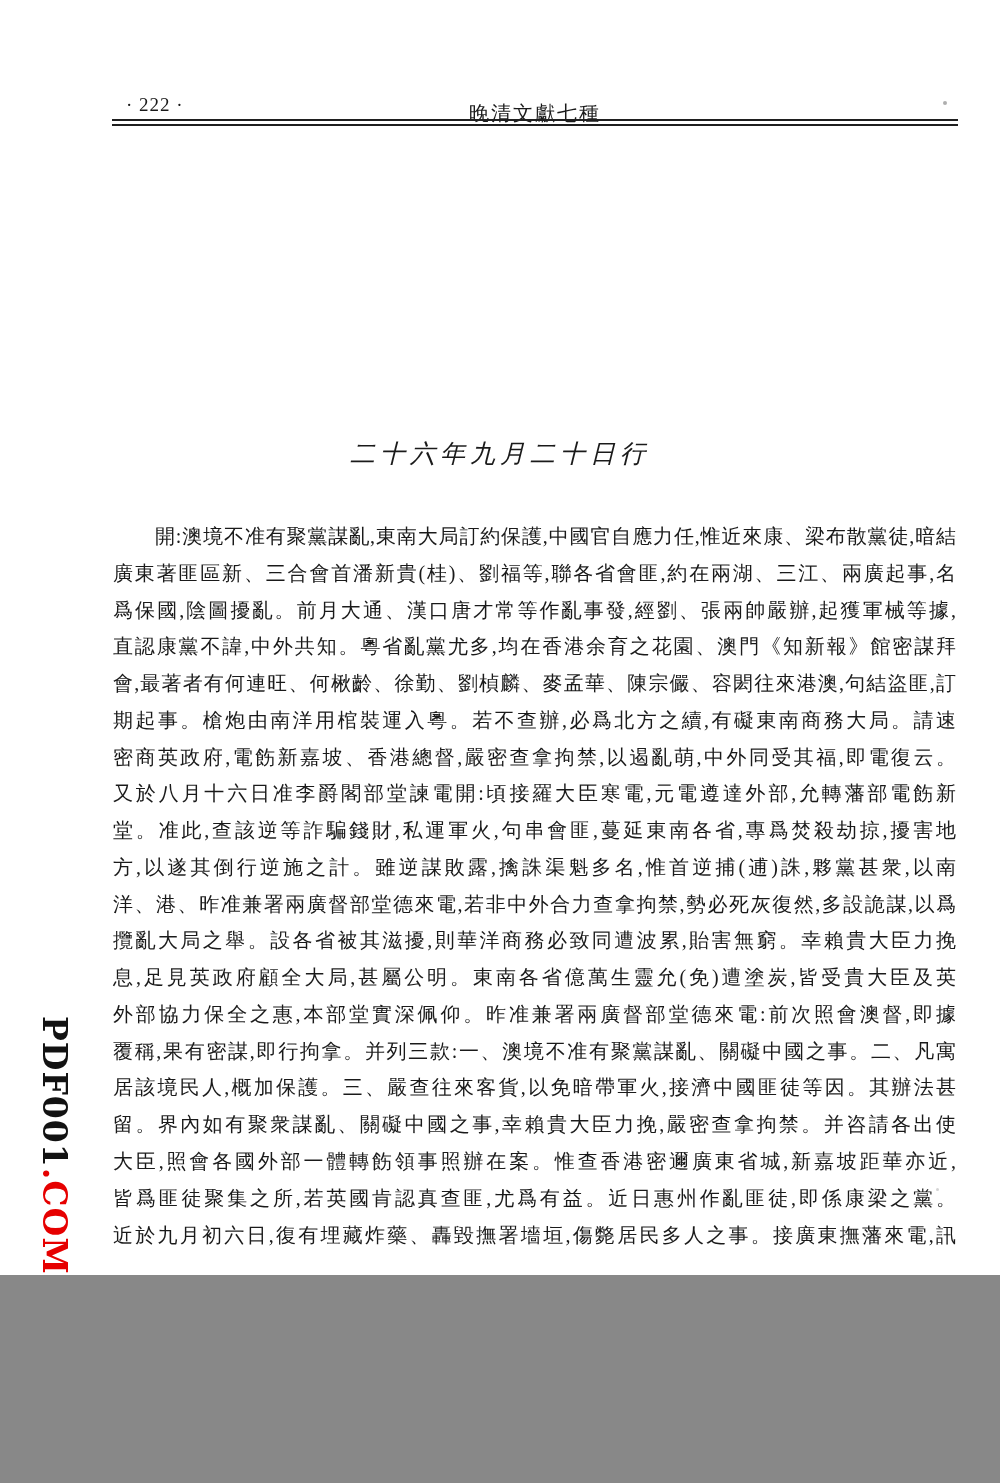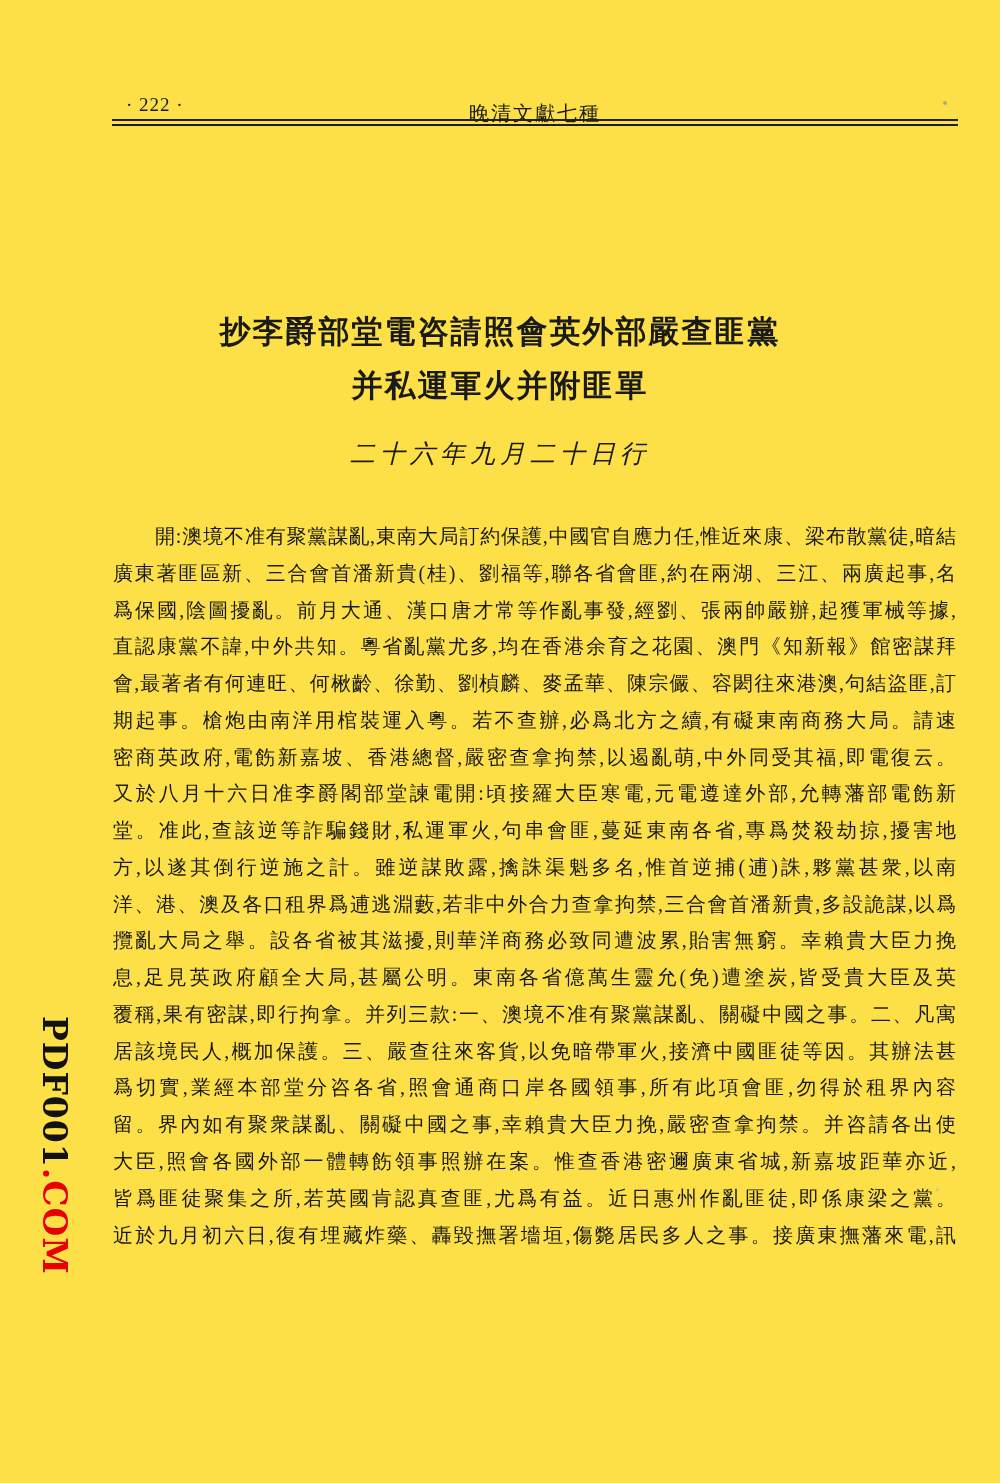--- a/index.html
+++ b/index.html
@@ -1,19 +1,19 @@
 <!DOCTYPE html>
 <html><head>
 <meta charset="utf-8">
 <style>
   html,body{margin:0;padding:0;background:#888;}
   .page{
     position:relative;
-    width:1000px;height:1483px;
-    background:#fde047;
+    width:1000px;height:1275px;
+    background:#ffffff;
     overflow:hidden;
     font-family:"Liberation Serif","DejaVu Serif",serif;
     color:#1a1a1a;
   }
   
   .running-header{position:absolute;top:92px;left:112px;width:846px;height:26px;}
   .page-num{position:absolute;left:14px;top:2px;font-size:19px;letter-spacing:1px;}
   .book-title{position:absolute;left:0;top:8px;width:100%;text-align:center;font-size:20px;letter-spacing:2px;}
   .double-rule{
     position:absolute;top:119px;left:112px;width:846px;height:3px;
@@ -53,44 +53,40 @@
 
 <div class="page">
 
   <div class="running-header">
     <span class="page-num">· 222 ·</span>
     <span class="book-title">晚清文獻七種</span>
   </div>
 
   <div class="double-rule"></div>
 
-  <div class="doc-title">
-    <div class="t-line">抄李爵部堂電咨請照會英外部嚴查匪黨</div>
-    <div class="t-line">并私運軍火并附匪單</div>
-  </div>
 
   <div class="dateline">二十六年九月二十日行</div>
 
   <div class="doc-body">
       <div class="body-line">開:澳境不准有聚黨謀亂,東南大局訂約保護,中國官自應力任,惟近來康、梁布散黨徒,暗結</div>
       <div class="body-line">廣東著匪區新、三合會首潘新貴(桂)、劉福等,聯各省會匪,約在兩湖、三江、兩廣起事,名</div>
       <div class="body-line">爲保國,陰圖擾亂。前月大通、漢口唐才常等作亂事發,經劉、張兩帥嚴辦,起獲軍械等據,</div>
       <div class="body-line">直認康黨不諱,中外共知。粵省亂黨尤多,均在香港余育之花園、澳門《知新報》館密謀拜</div>
       <div class="body-line">會,最著者有何連旺、何楸齡、徐勤、劉楨麟、麥孟華、陳宗儼、容閎往來港澳,句結盜匪,訂</div>
       <div class="body-line">期起事。槍炮由南洋用棺裝運入粵。若不查辦,必爲北方之續,有礙東南商務大局。請速</div>
       <div class="body-line">密商英政府,電飭新嘉坡、香港總督,嚴密查拿拘禁,以遏亂萌,中外同受其福,即電復云。</div>
       <div class="body-line">又於八月十六日准李爵閣部堂諫電開:頃接羅大臣寒電,元電遵達外部,允轉藩部電飭新</div>
       <div class="body-line">堂。准此,查該逆等詐騙錢財,私運軍火,句串會匪,蔓延東南各省,專爲焚殺劫掠,擾害地</div>
       <div class="body-line">方,以遂其倒行逆施之計。雖逆謀敗露,擒誅渠魁多名,惟首逆捕(逋)誅,夥黨甚衆,以南</div>
-      <div class="body-line">洋、港、澳及各口租界爲逋逃淵藪,若非中外合力查拿拘禁,三合會首潘新貴,多設詭謀,以爲</div>
+      <div class="body-line">洋、港、昨准兼署兩廣督部堂德來電,若非中外合力查拿拘禁,勢必死灰復然,多設詭謀,以爲</div>
       <div class="body-line">攬亂大局之舉。設各省被其滋擾,則華洋商務必致同遭波累,貽害無窮。幸賴貴大臣力挽</div>
       <div class="body-line">息,足見英政府顧全大局,甚屬公明。東南各省億萬生靈允(免)遭塗炭,皆受貴大臣及英</div>
+      <div class="body-line">外部協力保全之惠,本部堂實深佩仰。昨准兼署兩廣督部堂德來電:前次照會澳督,即據</div>
       <div class="body-line">覆稱,果有密謀,即行拘拿。并列三款:一、澳境不准有聚黨謀亂、關礙中國之事。二、凡寓</div>
       <div class="body-line">居該境民人,概加保護。三、嚴查往來客貨,以免暗帶軍火,接濟中國匪徒等因。其辦法甚</div>
-      <div class="body-line">爲切實,業經本部堂分咨各省,照會通商口岸各國領事,所有此項會匪,勿得於租界內容</div>
       <div class="body-line">留。界內如有聚衆謀亂、關礙中國之事,幸賴貴大臣力挽,嚴密查拿拘禁。并咨請各出使</div>
       <div class="body-line">大臣,照會各國外部一體轉飭領事照辦在案。惟查香港密邇廣東省城,新嘉坡距華亦近,</div>
       <div class="body-line">皆爲匪徒聚集之所,若英國肯認真查匪,尤爲有益。近日惠州作亂匪徒,即係康梁之黨。</div>
       <div class="body-line">近於九月初六日,復有埋藏炸藥、轟毀撫署墻垣,傷斃居民多人之事。接廣東撫藩來電,訊</div>
     </div>
 
   <div class="watermark">
     <span>PDF001</span><span style="color: rgb(230, 0, 0);">.COM</span>
   </div>
 

